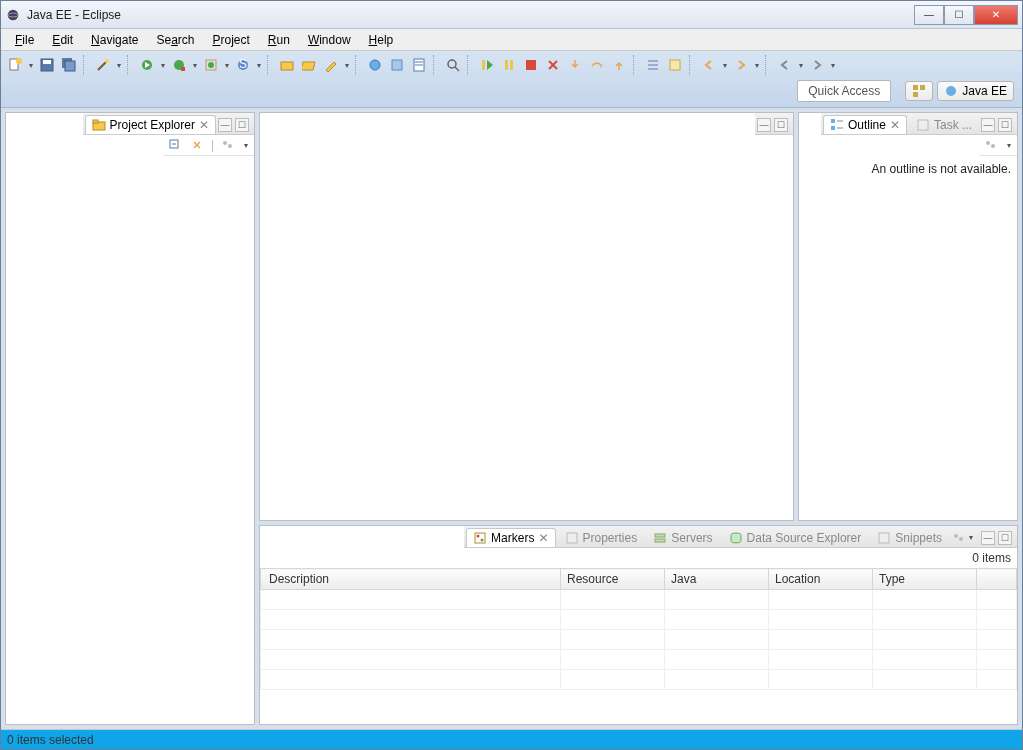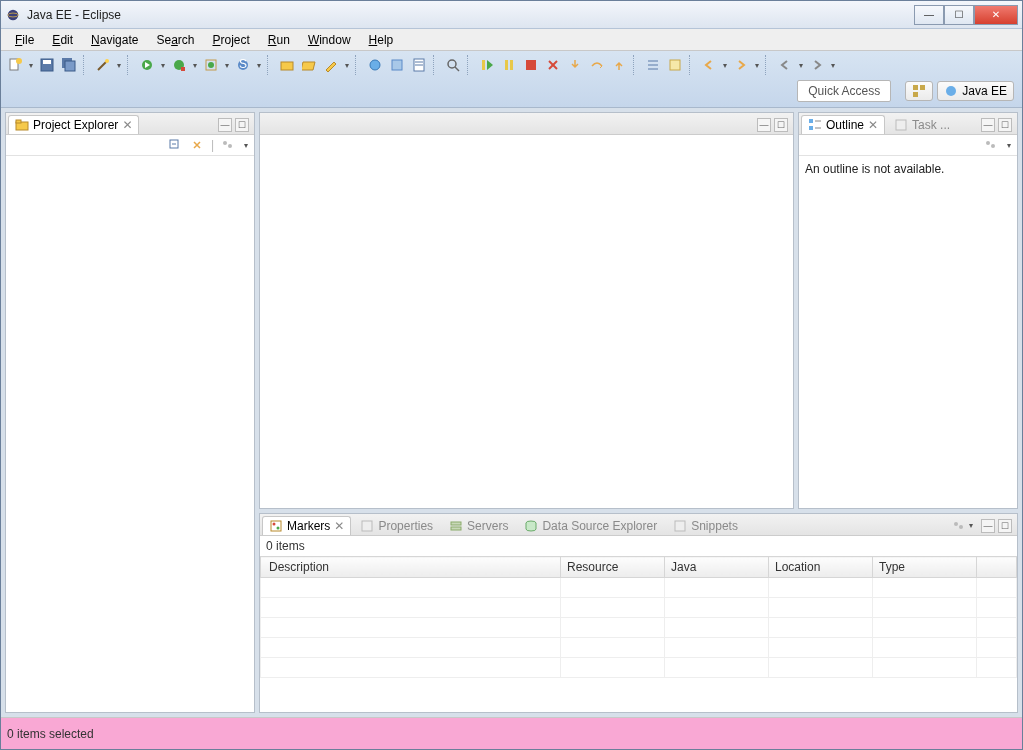--- a/index.html
+++ b/index.html
@@ -16,40 +16,40 @@
 .menuitem u { text-decoration: underline; }
 .toolbar { background:linear-gradient(#d7e4f2,#c5d6eb); padding:4px 4px 2px 4px; border-bottom:1px solid #a8b8cc; display:flex;flex-wrap:wrap; align-items:center; gap:2px; min-height:30px; position:relative;}
 .tbtn { width:18px; height:18px; display:inline-flex; align-items:center; justify-content:center; border:1px solid transparent; border-radius:2px; margin:0 1px;}
 .tdrop { width:8px; display:inline-flex;align-items:center;justify-content:center;color:#555;font-size:8px;}
 .tsep { width:6px; height:20px; border-left:1px dotted #8ea3bd; margin:0 2px;}
 .quickrow { width:100%; display:flex; justify-content:flex-end; align-items:center; padding:3px 4px 3px 0; gap:14px;}
 .quickbox { border:1px solid #b6b6b6; background:#fff; padding:3px 10px; border-radius:2px; color:#555;}
 .persp { display:flex; align-items:center; gap:4px;}
 .perspbtn { border:1px solid #b6b6b6; background:linear-gradient(#fbfbfb,#ebebeb); padding:2px 6px; border-radius:3px; display:flex;align-items:center;gap:4px;}
 .workarea { flex:1; display:grid; grid-template-columns: 250px 1fr 220px; grid-template-rows: 1fr 200px; gap:4px; padding:4px; background:#d7e0ea; min-height:0;}
-.panel { background:#fff; border:1px solid #b6bfca; display:flex; flex-direction:column; min-width:0; min-height:0;}
+.panel { background:#fff; border:1px solid #b6bfca; display:flex; flex-direction:column; min-width:0; min-height:0;align-items:flex-end;}
 .panel.left { grid-row:1 / span 2;}
 .panel.editor { grid-column:2; grid-row:1; }
 .panel.right { grid-column:3; grid-row:1;}
 .panel.bottom { grid-column:2 / span 2; grid-row:2;}
 .tabbar { display:flex; align-items:center; background:linear-gradient(#f2f2f2,#e4e4e4); border-bottom:1px solid #ccc; padding:2px 2px 0 2px; min-height:22px;}
 .tab { display:flex; align-items:center; gap:4px; padding:2px 6px; background:#fff; border:1px solid #c7c7c7; border-bottom:none; border-radius:3px 3px 0 0; margin-right:2px;}
 .tab.inactive { background:transparent; border-color:transparent; color:#8a8a8a;}
 .tabspacer { flex:1;}
 .viewbtns { display:flex; gap:3px; padding-right:3px;}
 .vb { width:14px;height:14px;border:1px solid #bcbcbc;background:#f5f5f5;display:flex;align-items:center;justify-content:center;font-size:9px;color:#666;}
 .localtb { display:flex; justify-content:flex-end; align-items:center; padding:2px 4px; gap:6px; border-bottom:1px solid #e2e2e2; min-height:20px;}
 .ltb { width:16px;height:16px;display:inline-flex;align-items:center;justify-content:center;}
 .panelbody { flex:1; padding:6px; overflow:auto; color:#222;}
 .markers-head { padding:3px 6px; color:#333;}
 .table { width:100%; border-collapse:collapse; table-layout:fixed;}
 .table th { text-align:left; font-weight:normal; background:linear-gradient(#fdfdfd,#ececec); border:1px solid #d6d6d6; padding:3px 6px; color:#333;}
 .table td { border:1px solid #eee; height:20px;}
 .table th.desc { width:300px;padding-left:8px;}
-.statusbar { height:32px; background:#f9a8d4; border-top:1px solid #c8c8c8; display:flex; align-items:center; padding:0 6px; color:#333;}
+.statusbar { height:20px; background:#0ea5e9; border-top:1px solid #c8c8c8; display:flex; align-items:center; padding:0 6px; color:#333;}
 .ic { width:14px;height:14px;}
 svg { display:block; }
 </style>
 </head>
 <body>
 
 <div class="window">
 
   <div class="titlebar">
     <span class="ico">

